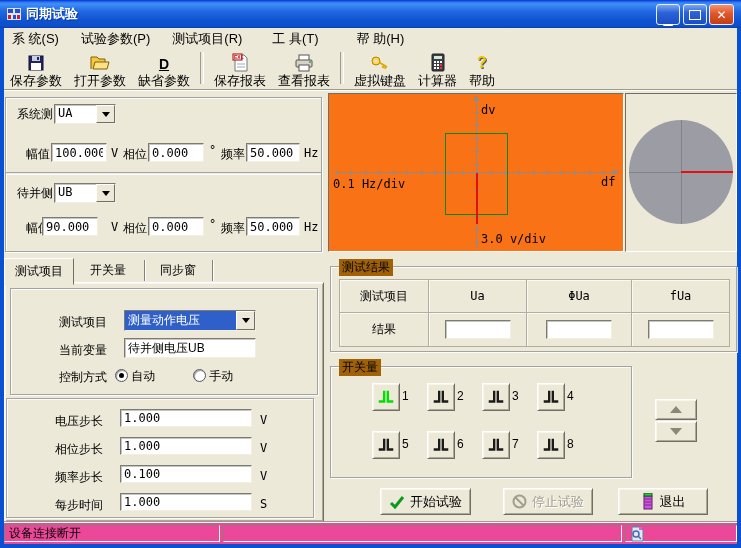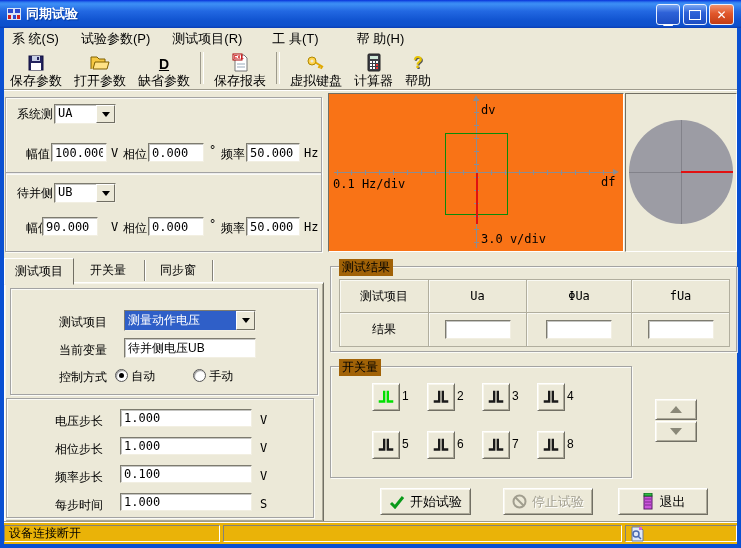--- a/index.html
+++ b/index.html
@@ -55,21 +55,21 @@
   .radio.on::after{content:"";position:absolute;left:3px;top:3px;width:5px;height:5px;border-radius:50%;background:#000}
   
   .graph{background:#f97316}
   .circle-panel{background:#ece9d8}
   
   .rtable{display:grid;grid-template-columns:89px 98px 105px 98px;grid-template-rows:33px 34px}
   .rcell{border:1px solid #b1ae9e;margin-right:-1px;margin-bottom:-1px;display:flex;align-items:center;justify-content:center;
          box-shadow:inset 1px 1px 0 rgba(255,255,255,.7)}
   
   .swbtn{width:26px;height:26px;display:flex;align-items:center;justify-content:center}
-  .statusbar{background:#eab308}
+  .statusbar{background:#ec4899}
   .spanel{position:absolute;top:2px;height:17px;border:1px solid;border-color:#848278 #ffffff #ffffff #848278;
           display:flex;align-items:center;padding:0 4px;box-sizing:border-box;font-size:12px}
   .actbtn{display:flex;align-items:center;justify-content:center;gap:5px;font-size:13px}
   .disabled-txt{color:#a19e8f;text-shadow:1px 1px 0 #fff}
 </style>
 </head>
 <body>
 
 <div class="abs titlebar">
   <svg class="abs" style="left:6px;top:6px" width="16" height="16">
@@ -130,20 +130,31 @@
   <div class="tbtn">
     <span class="ticon">
       <svg width="18" height="20" viewBox="0 0 18 20">
           <path d="M4 3 h9 l3 3 v13 h-12 z" fill="#fff" stroke="#777"></path>
           <rect x="2" y="2" width="9" height="6" fill="#fff" stroke="#a00"></rect>
           <text x="3" y="7" font-size="5" fill="#c00" font-weight="bold">EXL</text>
           <path d="M6 12 h8 M6 15 h8" stroke="#9ab"></path>
         </svg>
     </span>
     <span class="tlabel">保存报表</span>
+  </div>
+  <div class="tbtn">
+    <span class="ticon">
+      <svg width="20" height="18" viewBox="0 0 20 18">
+          <rect x="5" y="1" width="10" height="6" fill="#fff" stroke="#555"></rect>
+          <rect x="2" y="6" width="16" height="7" rx="1" fill="#d6d2c4" stroke="#555"></rect>
+          <rect x="5" y="11" width="10" height="6" fill="#fff" stroke="#555"></rect>
+          <circle cx="16" cy="8" r="1" fill="#3a6"></circle>
+        </svg>
+    </span>
+    <span class="tlabel">查看报表</span>
   </div>
   <div class="tsep"></div>
   <div class="tbtn">
     <span class="ticon">
       <svg width="20" height="18" viewBox="0 0 20 18">
           <circle cx="6" cy="7" r="4" fill="#ffd34d" stroke="#b08800"></circle>
           <circle cx="6" cy="7" r="1.6" fill="#ece9d8"></circle>
           <path d="M9.5 8.5 L17 13 M14 11.5 l-1.5 2.5 M16 12.8 l-1.2 2" stroke="#e0a800" stroke-width="2"></path>
         </svg>
     </span>

